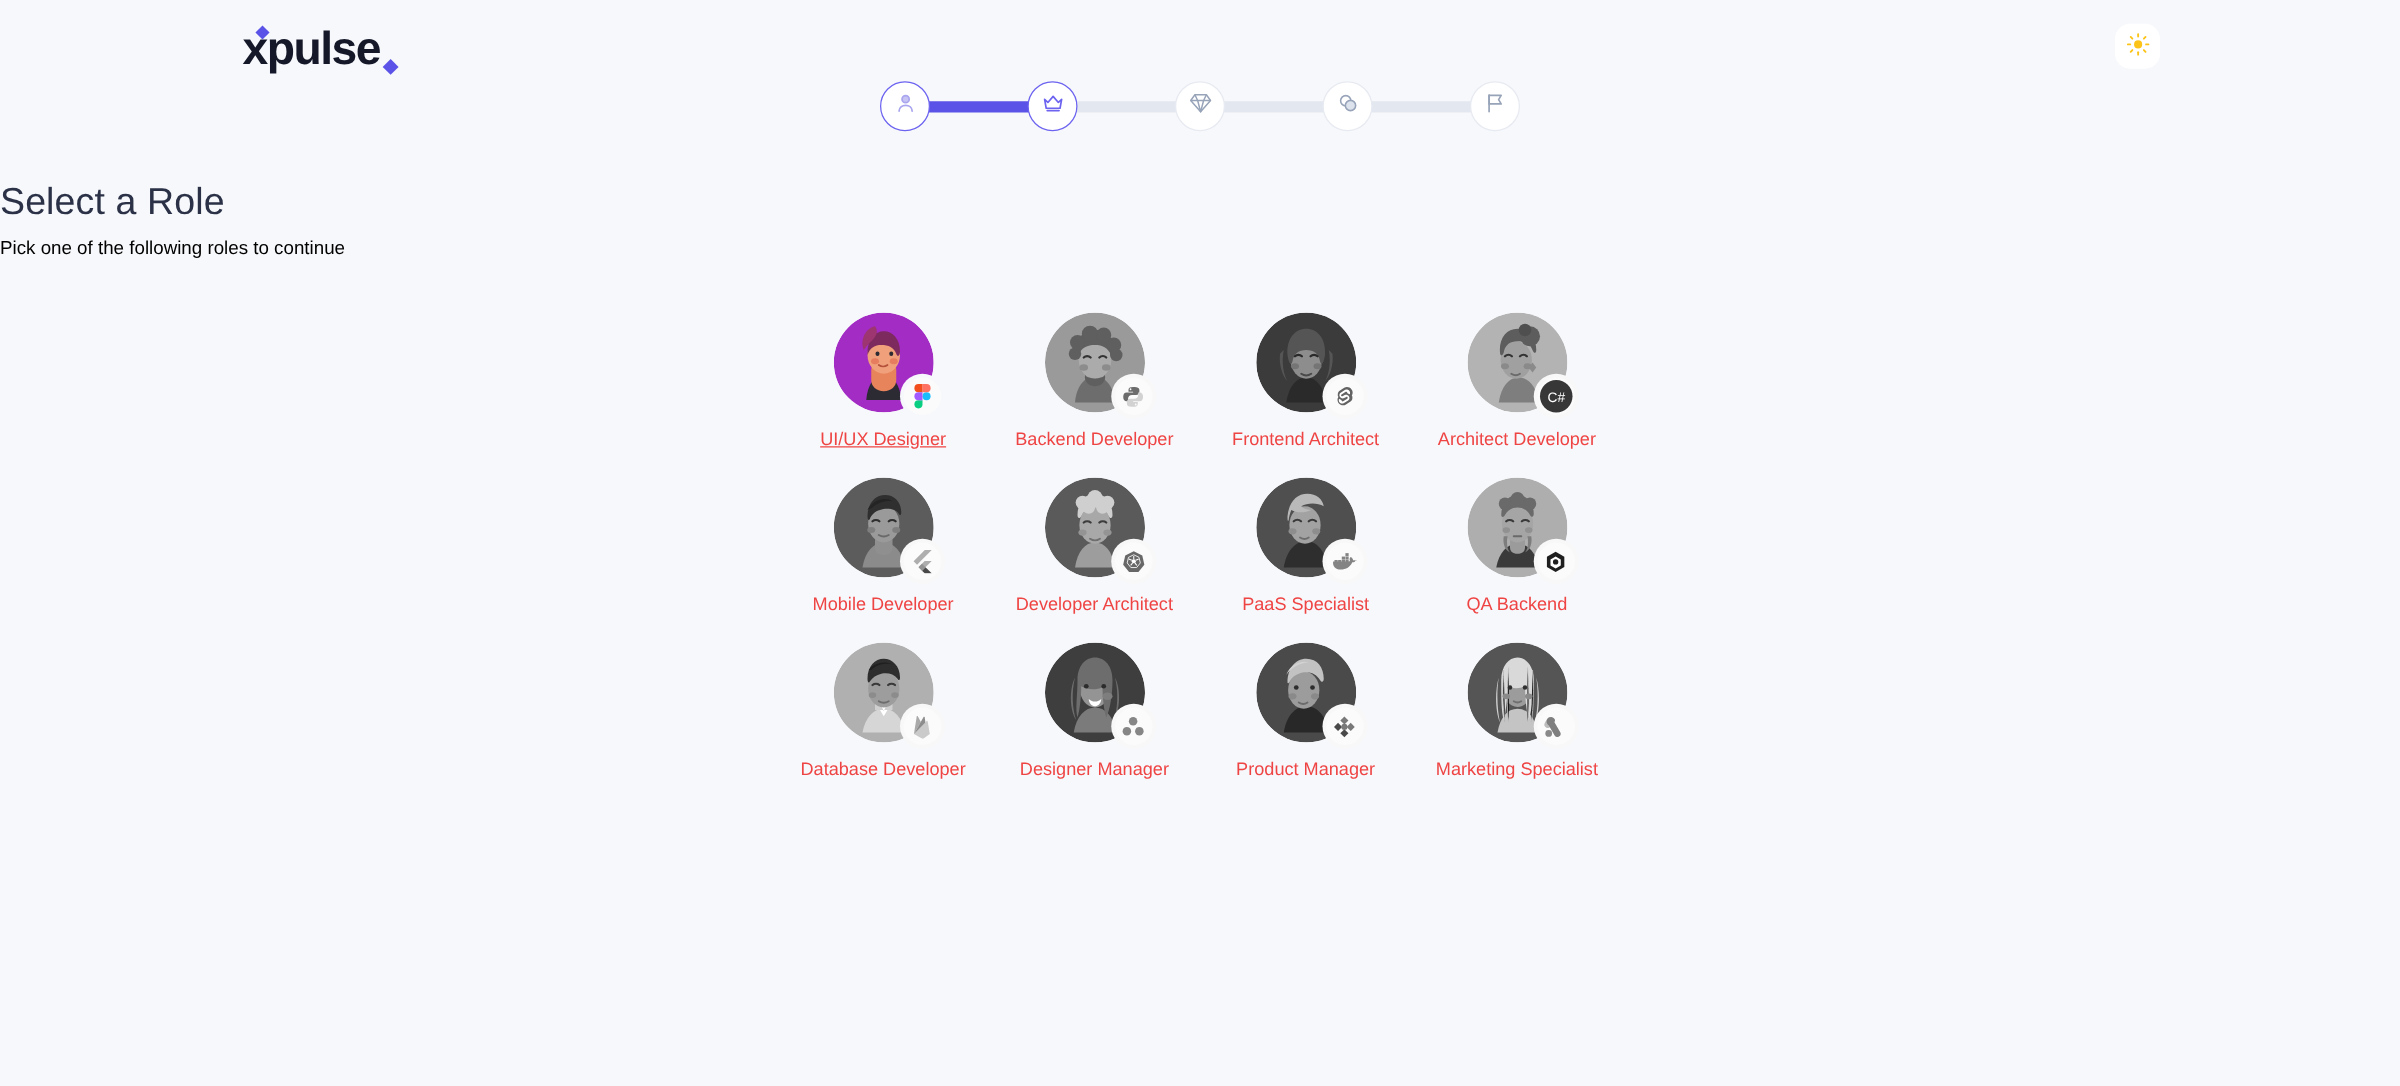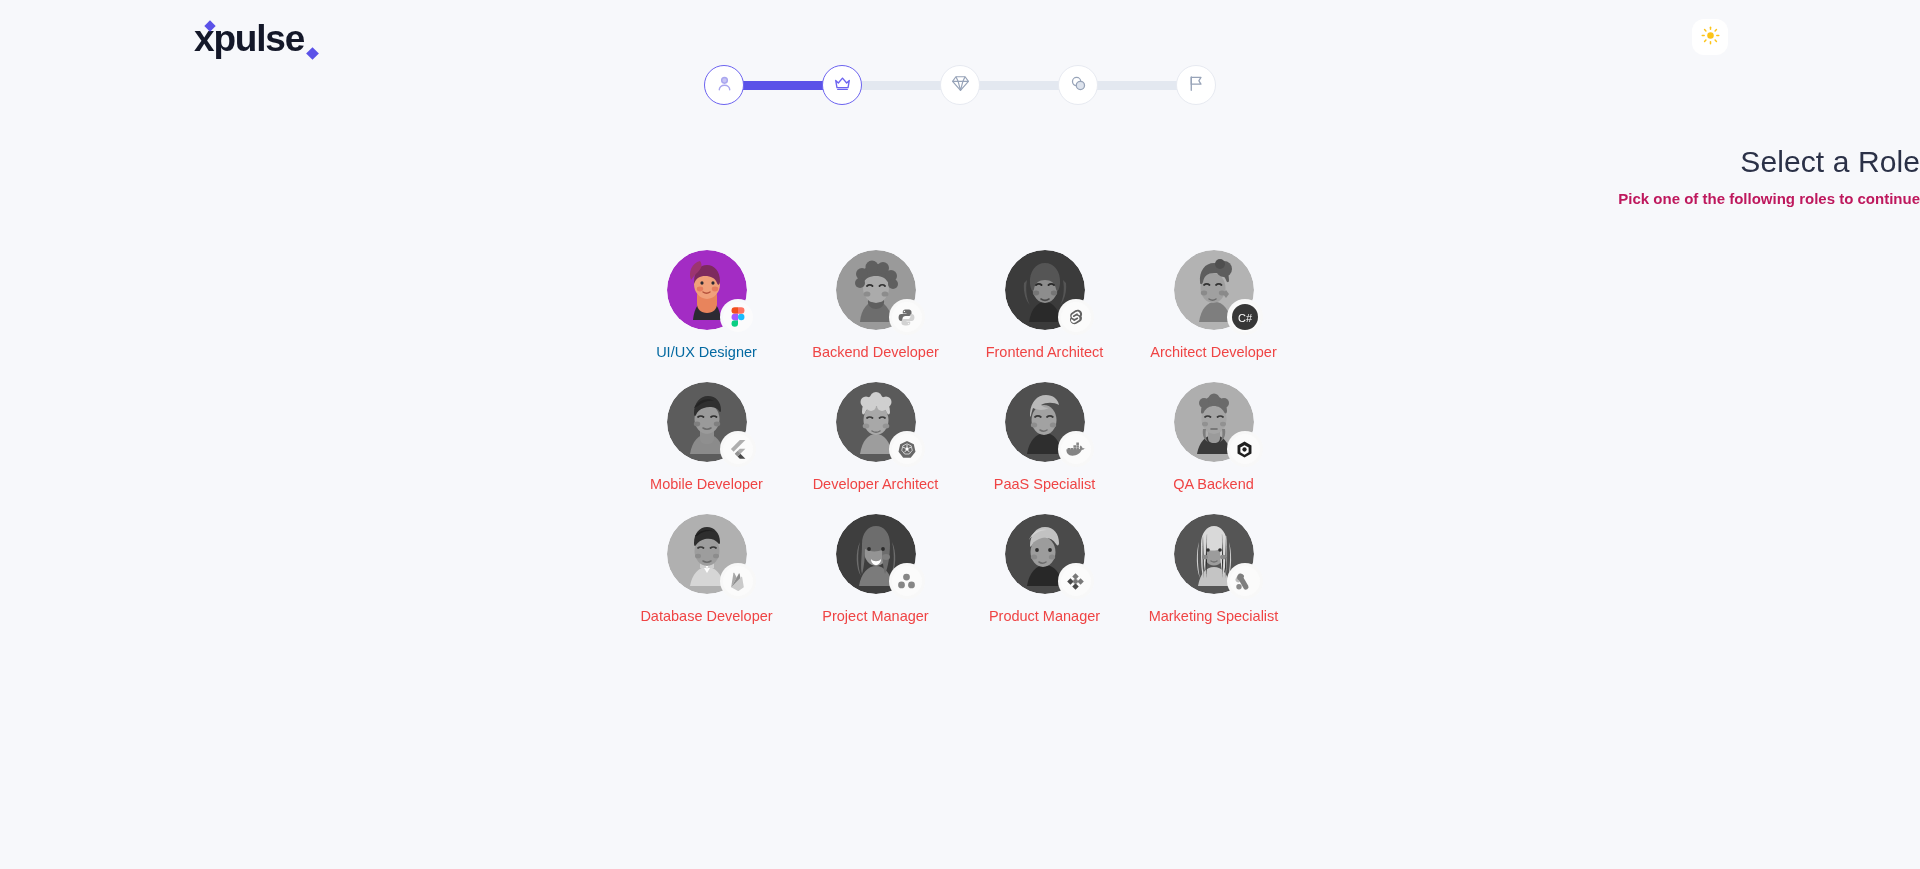--- a/index.html
+++ b/index.html
@@ -55,29 +55,29 @@
   .step.done, .step.active { border-color: #6c63f0; }
   .connector {
     width: 82px; height: 9px; background: #e3e8f0;
     margin: 0 -2px; z-index: 1;
   }
   .connector.filled { background: #5b52e8; }
 
   
   .title-block {
     position: absolute; left: 0; right: 0; top: 140px;
-    text-align: right;
+    text-align: left;
   }
   .page-title {
     font-size: 30px; font-weight: 400; color: #2b3147;
     letter-spacing: 0.1px; line-height: 44px;
   }
   .page-subtitle {
-    font-size: 15px; color: #be185d; margin-top: 6px;
-    font-weight: 700;
+    font-size: 15px; color: #000000; margin-top: 6px;
+    font-weight: 400;
   }
 
   
   .role-grid {
     position: absolute; left: 50%; top: 250px;
     transform: translateX(-50%);
     display: grid;
     grid-template-columns: repeat(4, 169px);
     column-gap: 0px;
     row-gap: 22px;
@@ -104,21 +104,21 @@
     filter: grayscale(100%);
     box-shadow: 0 0 0 3px #f7f8fb;
   }
   .role-card.selected .badge { filter: none; }
   .badge svg { display: block; }
 
   .role-label {
     margin-top: 14px; font-size: 14.5px; color: #ef4444;
     text-align: center; white-space: nowrap;
   }
-  .role-card.selected .role-label { color: #0369a1; }
+  .role-card.selected .role-label { color: #ef4444; text-decoration: underline; }
 </style>
 </head>
 <body>
 
 <div class="page">
 
   <div class="logo">
     <span class="logo-x">
       <span class="x-glyph">x</span>
       <span class="x-dot"></span>
@@ -493,21 +493,21 @@
           </svg>
         </div>
         <div class="badge">
           <svg width="19" height="19" viewBox="0 0 24 24">
             <circle cx="12" cy="6.4" r="4.3" fill="#f06a6a"></circle>
             <circle cx="5.7" cy="16.3" r="4.3" fill="#f06a6a"></circle>
             <circle cx="18.3" cy="16.3" r="4.3" fill="#f06a6a"></circle>
           </svg>
         </div>
       </div>
-      <div class="role-label">Project Manager</div>
+      <div class="role-label">Designer Manager</div>
     </div>
 
     <div class="role-card">
       <div class="avatar-wrap">
         <div class="avatar">
           <svg viewBox="0 0 80 80">
             <circle cx="40" cy="40" r="40" fill="#4a4a4a"></circle>
             <path d="M22 72c2-13 9-21 18-21s16 8 18 21z" fill="#282828"></path>
             <ellipse cx="38" cy="38" rx="12.5" ry="15" fill="#9c9c9c"></ellipse>
             <path d="M25 32c0-11 6-19 15-19s14 7 14 16c0 3-2 3-3 1-3-5-8-7-14-6-4 1-8 3-10 7-1 2-2 2-2 1z" fill="#c2c2c2"></path>

